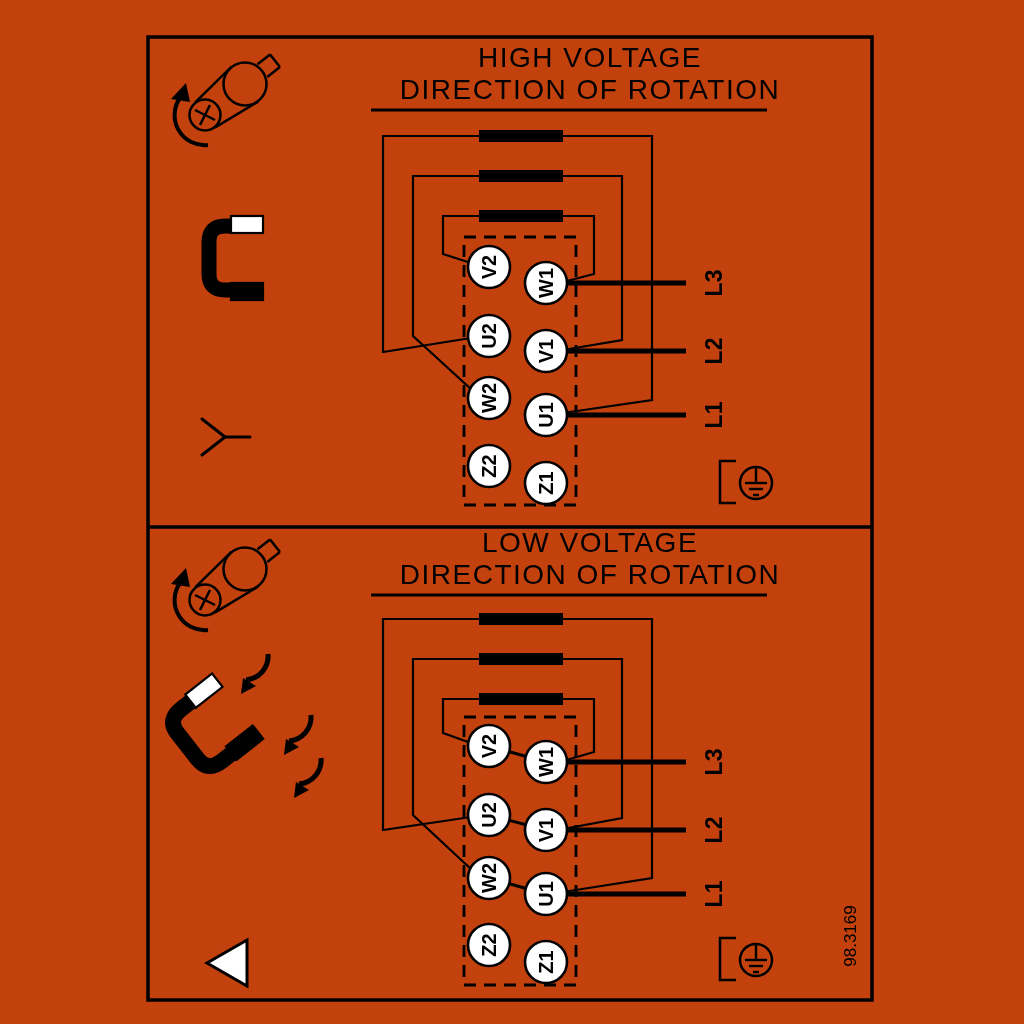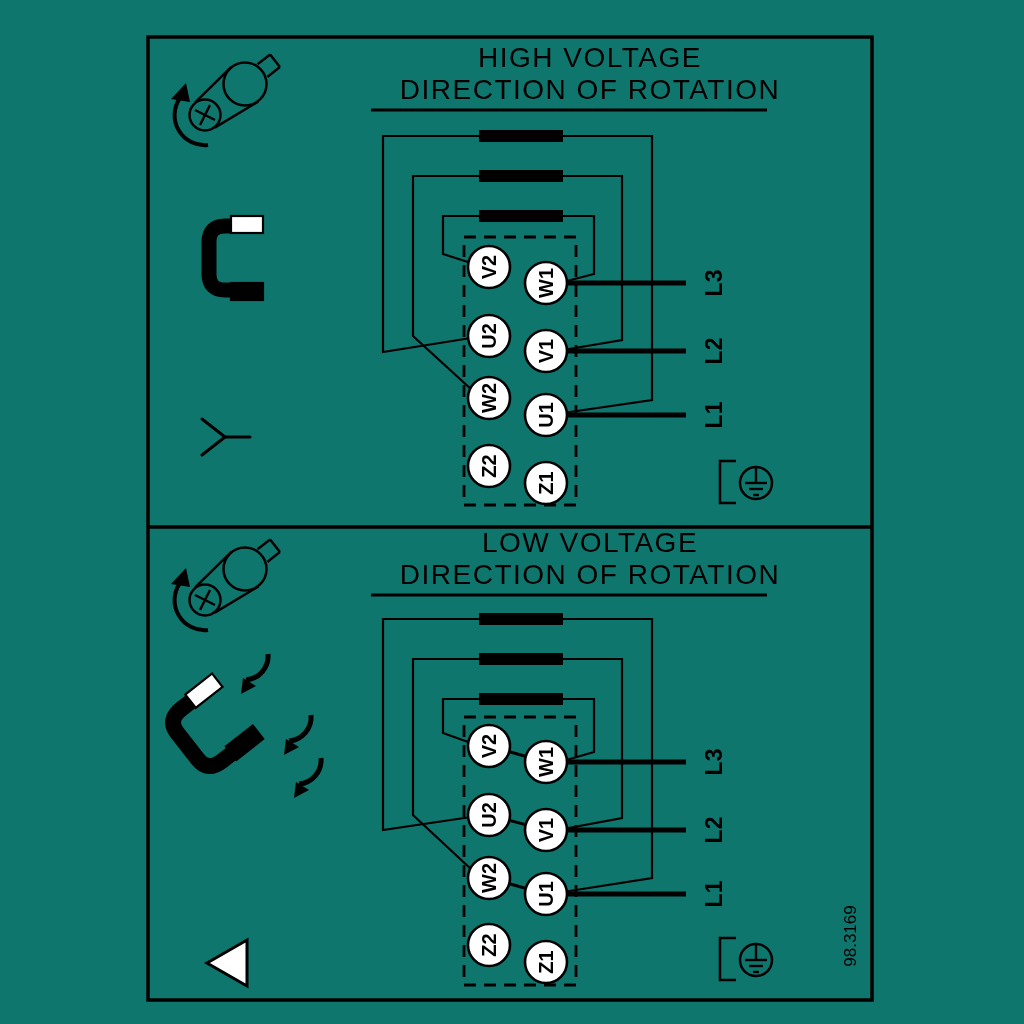--- a/index.html
+++ b/index.html
@@ -1,19 +1,19 @@
 <!DOCTYPE html>
 <html><head>
 <meta charset="utf-8">
 <style>
   html,body{margin:0;padding:0;background:#ffffff;}
   .stage{
     position:relative;
     width:1024px;height:1024px;
-    background:#0f766e;
+    background:#c2410c;
     font-family:"Liberation Sans", sans-serif;
     overflow:hidden;
   }
   svg{position:absolute;left:0;top:0;}
   text{fill:#000;}
   .title-text{
     font-family:"Liberation Sans", sans-serif;
     font-size:28px;
     letter-spacing:1.5px;
   }

